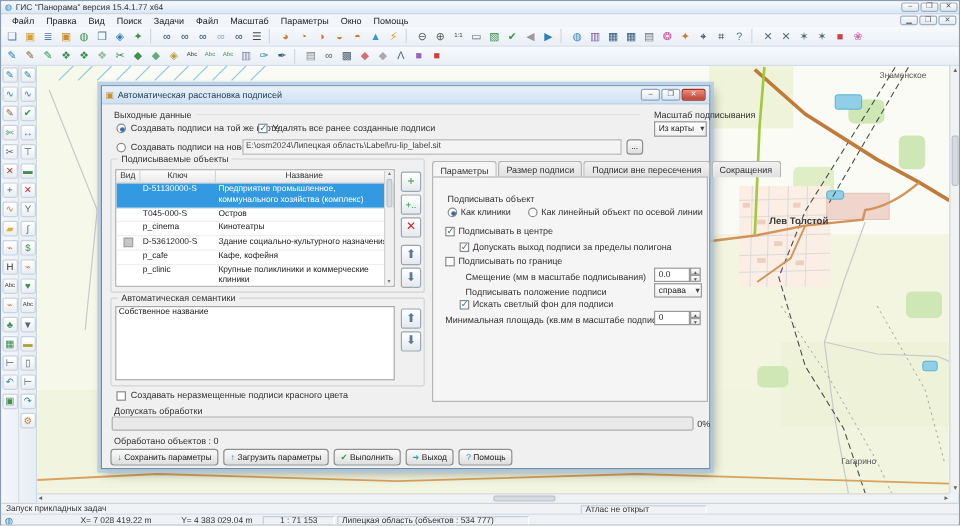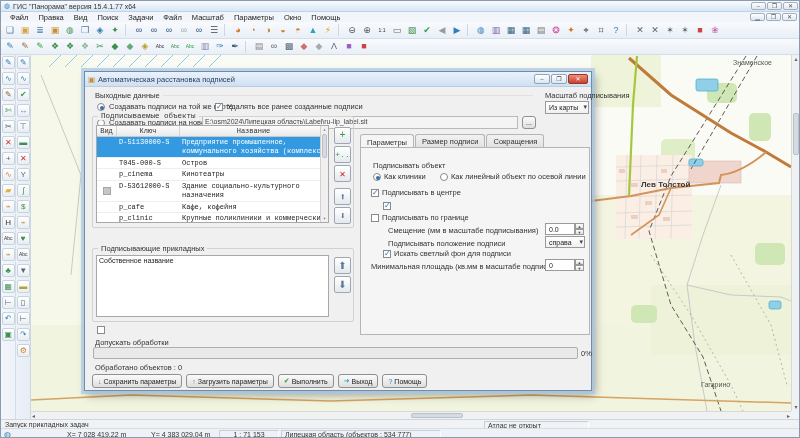--- a/index.html
+++ b/index.html
@@ -575,21 +575,21 @@
     <span class="lbl" style="left:142px;top:29.5px;">Удалять все ранее созданные подписи</span>
 
     <span class="rb" style="left:12px;top:47px;"></span>
     <span class="lbl" style="left:24px;top:45.5px;">Создавать подписи на новой карте</span>
     <div class="field" style="left:117px;top:44px;width:316px;height:13px;background:#f4f4f4;">E:\osm2024\Липецкая область\Label\ru-lip_label.sit</div>
     <button class="btn abs" style="left:437px;top:44px;height:13px;padding:0 3px;">...</button>
 
     <span class="lbl" style="left:460px;top:19px;">Масштаб подписывания</span>
     <div class="combo" style="left:460px;top:29px;width:44px;height:13px;">Из карты</div>
 
-    <div class="group" style="left:7px;top:44px;width:262px;height:112px;font-family:Liberation Mono, monospace;">
+    <div class="group" style="left:7px;top:60px;width:262px;height:112px;">
       <span class="glabel">Подписываемые объекты</span>
       <div id="objtable" style="left:3px;top:8px;width:233px;height:98px;">
         <div class="thead">
           <div style="width:20px;">Вид</div>
           <div style="width:63px;">Ключ</div>
           <div style="flex:1;">Название</div>
         </div>
         <div>
             <div class="trow selected">
               <div class="c-vid"></div>
@@ -631,47 +631,50 @@
         </div>
       </div>
       <div class="sidebtn" style="left:241px;top:10px;color:#2e9e3e;">+</div>
       <div class="sidebtn" style="left:241px;top:29px;color:#2e9e3e;font-size:8px;">+..</div>
       <div class="sidebtn" style="left:241px;top:48px;color:#cc2222;">✕</div>
       <div class="sidebtn" style="left:241px;top:71px;color:#5a7a9a;">⬆</div>
       <div class="sidebtn" style="left:241px;top:90px;color:#5a7a9a;">⬇</div>
     </div>
 
     <div class="group" style="left:7px;top:176px;width:262px;height:74px;">
-      <span class="glabel">Подписывающие прикладных</span>
+      <span class="glabel">Автоматическая семантики</span>
       <div class="listbox" style="left:3px;top:6px;width:233px;height:62px;" id="semlist">
           <div>Собственное название</div>
         </div>
       <div class="sidebtn" style="left:241px;top:8px;color:#5a7a9a;">⬆</div>
       <div class="sidebtn" style="left:241px;top:27px;color:#5a7a9a;">⬇</div>
     </div>
 
     <span class="cb" style="left:12px;top:254px;"></span>
+    <span class="lbl" style="left:24px;top:252.5px;">Создавать неразмещенные подписи красного цвета</span>
 
     <div class="tabbar" style="left:275px;top:62px;">
       <span class="tab active">Параметры</span>
       <span class="tab">Размер подписи</span>
+      <span class="tab">Подписи вне пересечения</span>
       <span class="tab">Сокращения</span>
     </div>
     <div class="tabpage" style="left:275px;top:75px;width:230px;height:188px;">
       <span class="lbl" style="left:12px;top:13px;">Подписывать объект</span>
 
       <span class="rb on" style="left:12px;top:25px;"></span>
       <span class="lbl" style="left:23px;top:23.5px;">Как клиники</span>
       <span class="rb" style="left:79px;top:25px;"></span>
       <span class="lbl" style="left:90px;top:23.5px;">Как линейный объект по осевой линии</span>
 
       <span class="cb on" style="left:10px;top:41px;"></span>
       <span class="lbl" style="left:21px;top:39.5px;">Подписывать в центре</span>
 
       <span class="cb on" style="left:22px;top:54px;"></span>
+      <span class="lbl" style="left:33px;top:52.5px;">Допускать выход подписи за пределы полигона</span>
 
       <span class="cb" style="left:10px;top:66px;"></span>
       <span class="lbl" style="left:21px;top:64.5px;">Подписывать по границе</span>
 
       <span class="lbl" style="left:27px;top:78px;">Смещение (мм в масштабе подписывания)</span>
       <div class="spin" style="left:184px;top:75px;width:30px;height:12px;">0.0</div>
       <div class="spinbtn" style="left:214px;top:75px;height:6px;">▲</div>
       <div class="spinbtn" style="left:214px;top:81px;height:6px;">▼</div>
 
       <span class="lbl" style="left:27px;top:91px;">Подписывать положение подписи</span>

